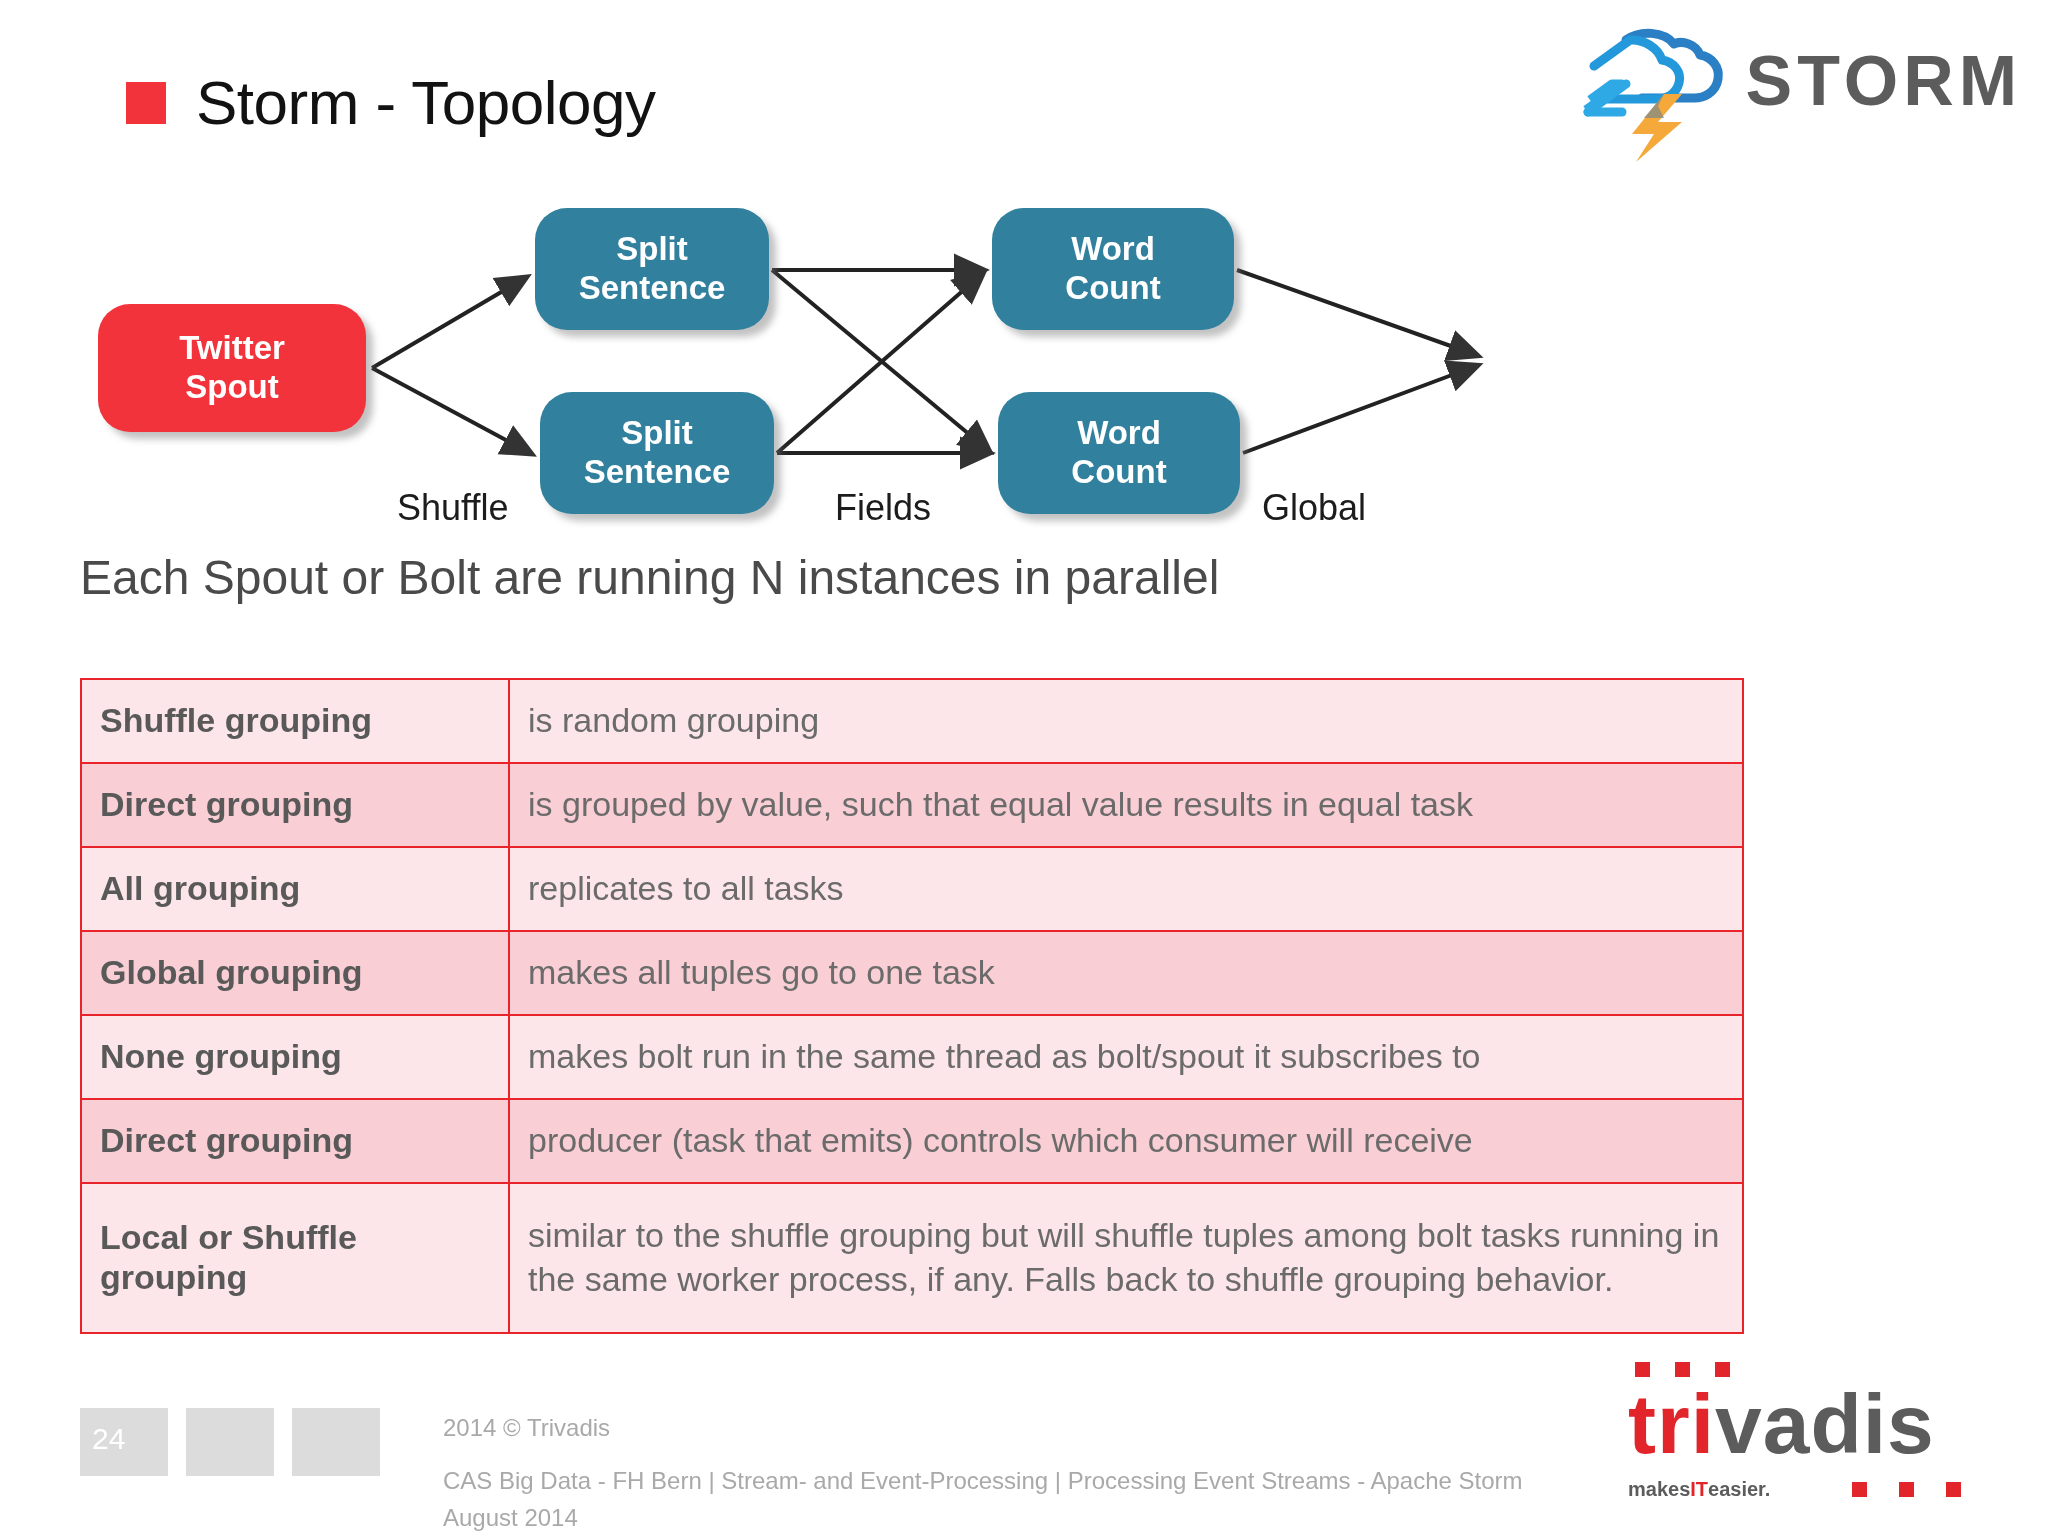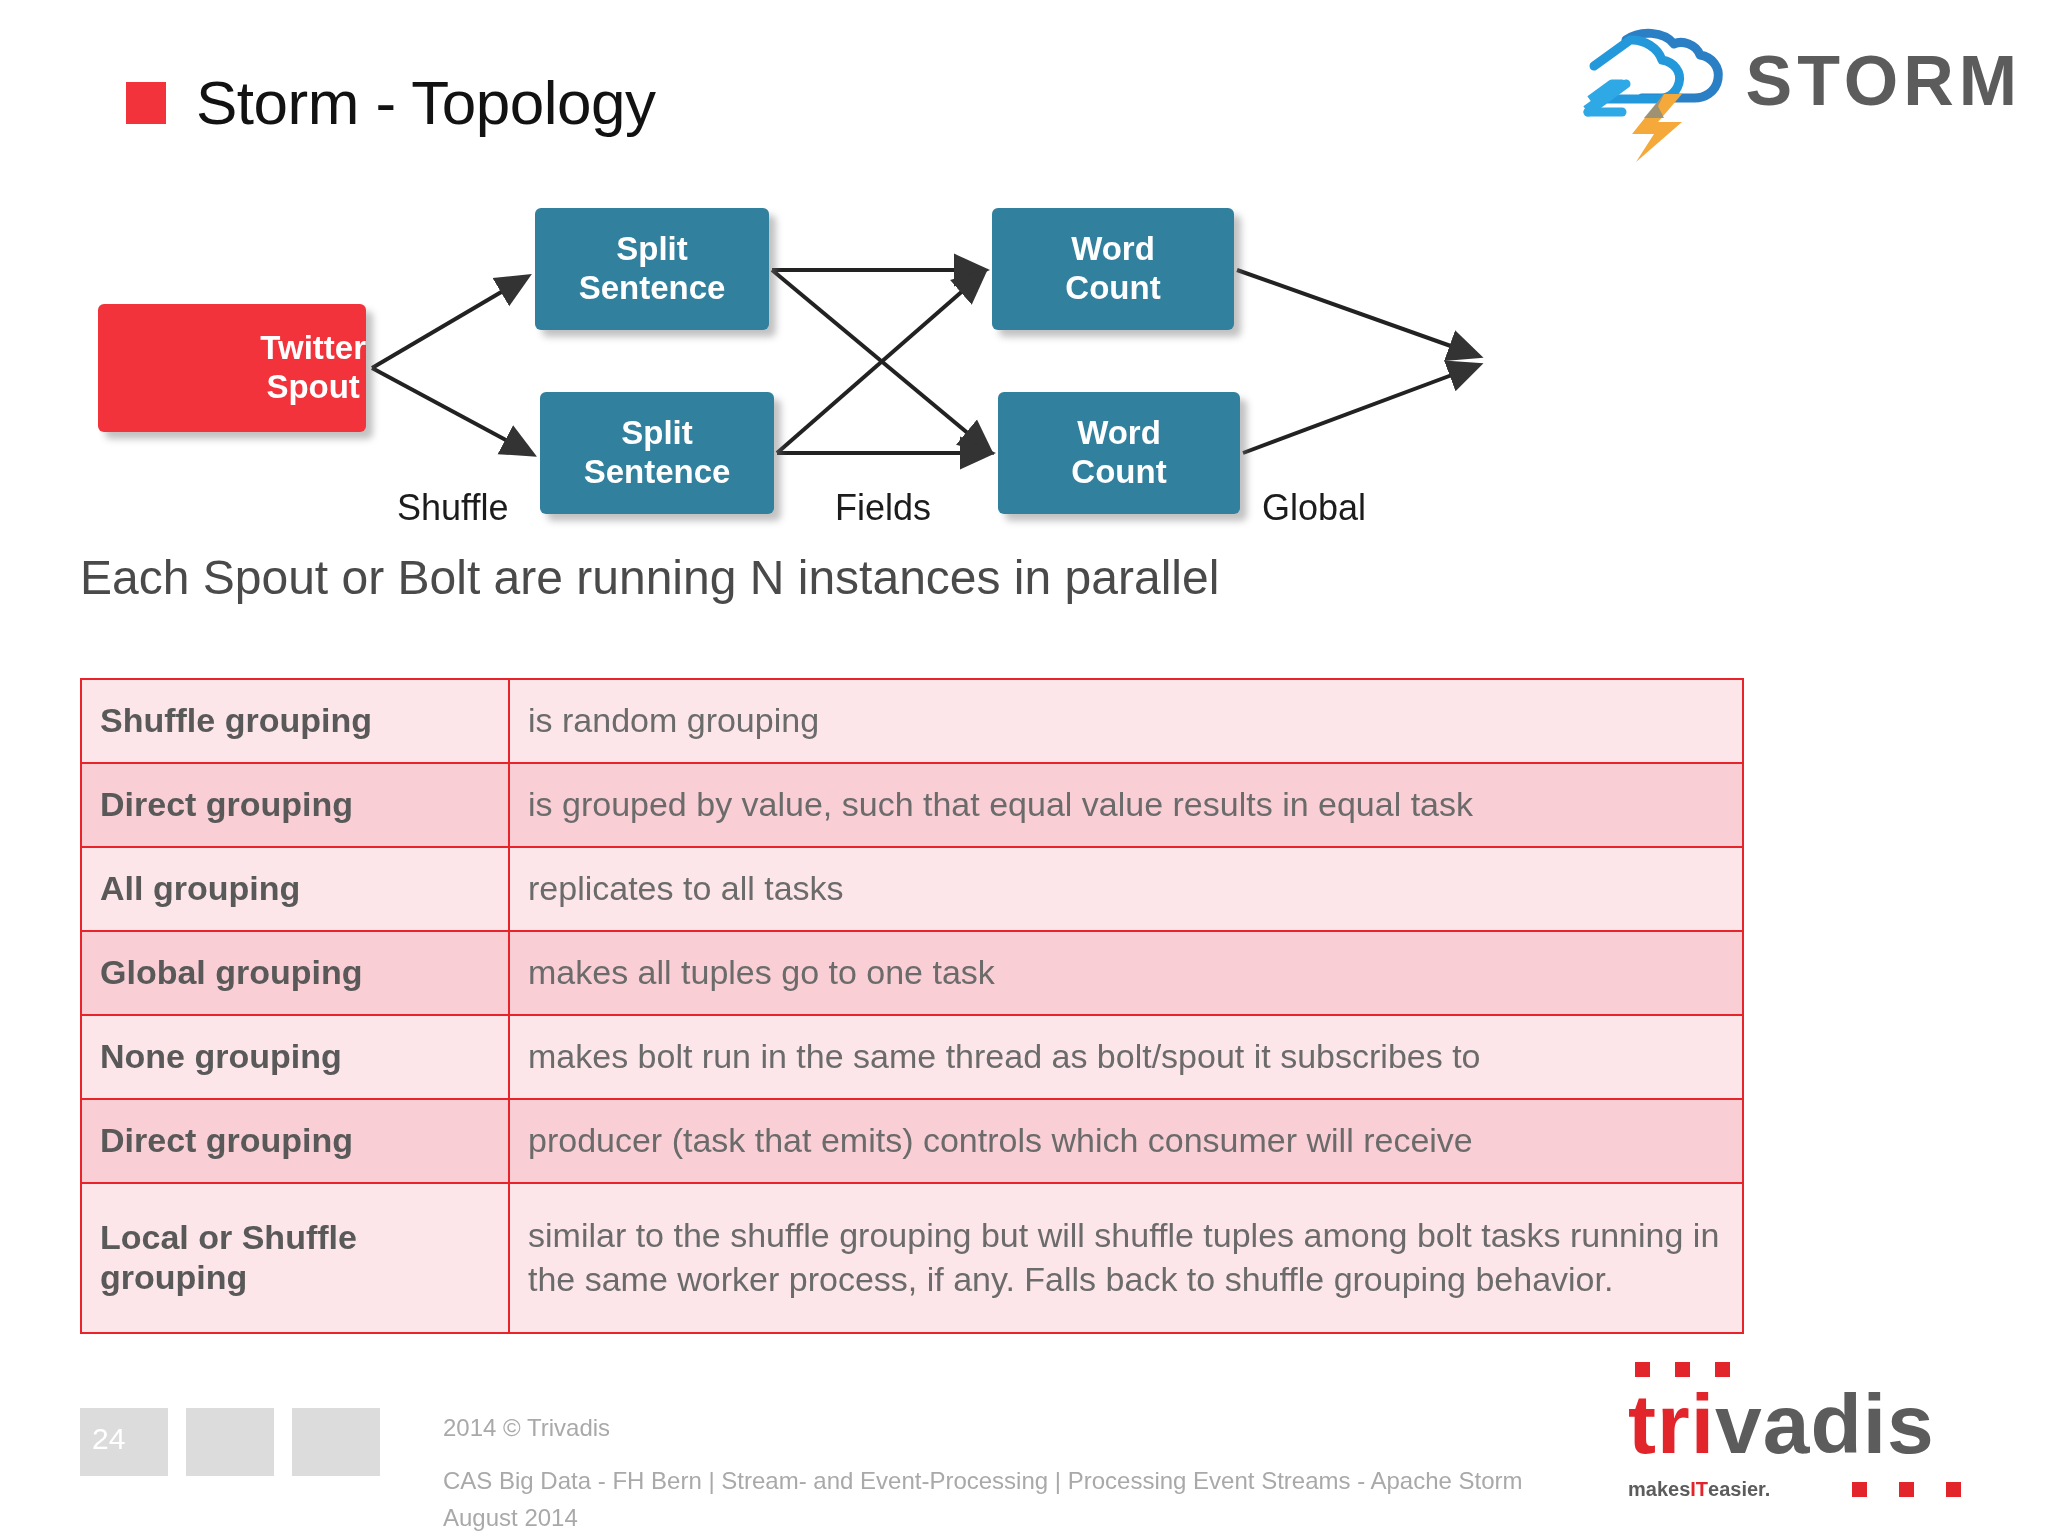--- a/index.html
+++ b/index.html
@@ -67,33 +67,33 @@
     position: absolute;
     left: 0;
     top: 150px;
     width: 2048px;
     height: 420px;
   }
   .diagram svg { position: absolute; left: 0; top: 0; }
 
   .node {
     position: absolute;
-    border-radius: 6px;
+    border-radius: 32px;
     display: flex;
     align-items: center;
     justify-content: center;
     text-align: center;
     color: #ffffff;
     font-weight: bold;
     font-size: 33px;
     line-height: 1.18;
     box-shadow: 7px 7px 7px rgba(120,120,120,0.45);
   }
   .node.teal { background: #31809E; }
-  .node.red  { background: #F2333B; justify-content: flex-end; }
+  .node.red  { background: #F2333B; }
 
   .n-spout  { left: 98px;  top: 154px; width: 268px; height: 128px; }
   .n-split1 { left: 535px; top: 58px;  width: 234px; height: 122px; }
   .n-split2 { left: 540px; top: 242px; width: 234px; height: 122px; }
   .n-wc1    { left: 992px; top: 58px;  width: 242px; height: 122px; }
   .n-wc2    { left: 998px; top: 242px; width: 242px; height: 122px; }
   .n-report { left: 1485px;top: 150px; width: 250px; height: 122px; }
 
   .edge-label {
     position: absolute;

